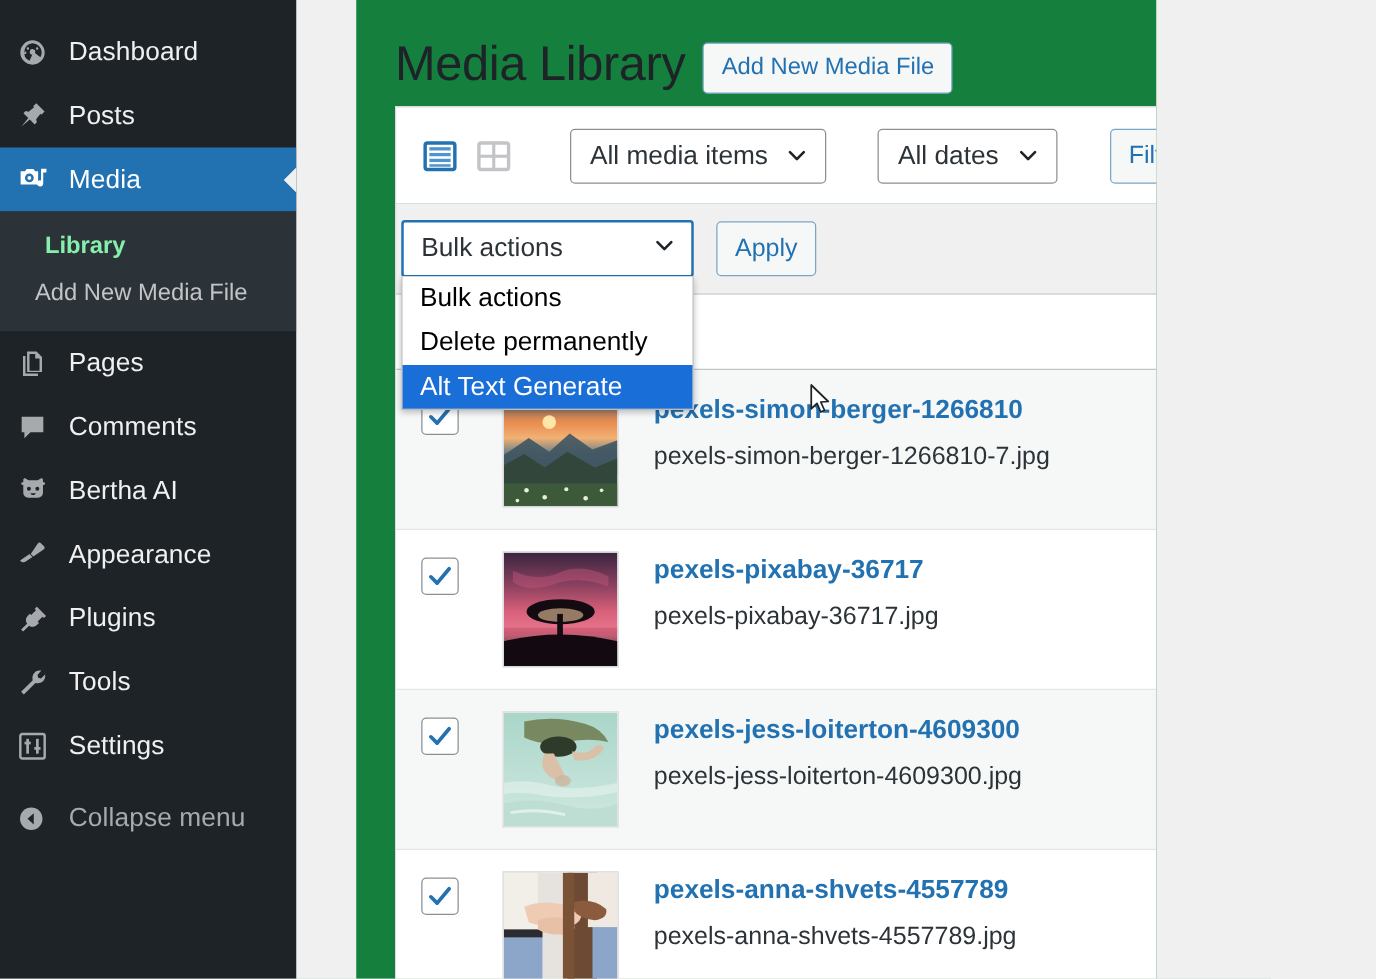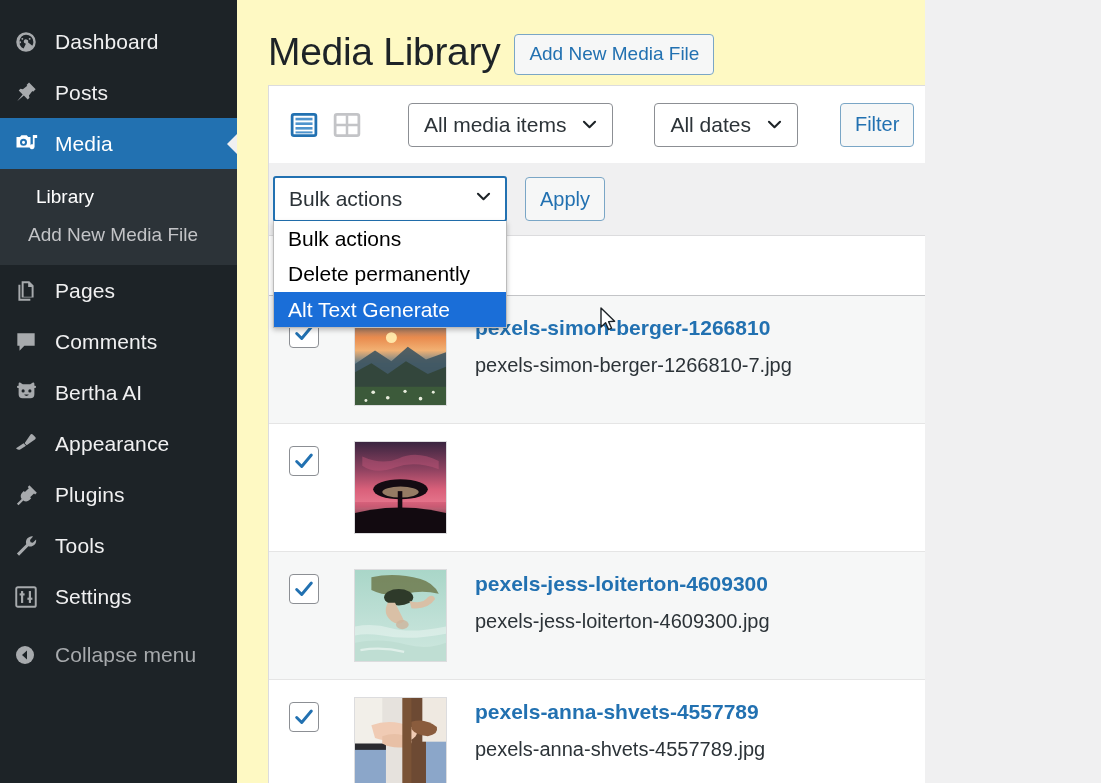--- a/index.html
+++ b/index.html
@@ -74,30 +74,31 @@
     background: #2c3338;
     padding: 9px 0 11px 0;
   }
   .submenu-item {
     padding: 8px 0 8px 28px;
     font-size: 19px;
     color: #c3c4c7;
     cursor: pointer;
     white-space: nowrap;
   }
-  .submenu-item.current { color: #ffffff; font-weight: normal; padding-left: 36px; }
+  .submenu-item.current { color: #86efac; font-weight: bold; padding-left: 36px; }
 
   #collapse-menu { margin-top: 7px; }
 
   
   #main {
     flex: 1 1 auto;
     position: relative;
-    background: #fef9c3;
+    background: #15803d;
     overflow: hidden;
+    margin-left: 48px;
   }
 
   #page-header {
     display: flex;
     align-items: center;
     padding: 20px 0 0 31px;
     height: 85px;
   }
   #page-title {
     font-size: 39px;
@@ -550,20 +551,24 @@
             </defs>
             <rect width="100" height="100" fill="url(#g2)"></rect>
             <path d="M8 16 q22 10 40 2 q20 -9 44 3 L92 30 Q66 20 44 28 Q22 36 8 26Z" fill="#c4577a" opacity=".45"></path>
             <rect x="0" y="66" width="100" height="6" fill="#c94f6c" opacity=".5"></rect>
             <ellipse cx="50" cy="52" rx="30" ry="11" fill="#140b12"></ellipse>
             <ellipse cx="50" cy="55" rx="20" ry="6" fill="#ffd9a8" opacity=".55"></ellipse>
             <rect x="47" y="54" width="5" height="22" fill="#140b12"></rect>
             <path d="M0 78 Q50 66 100 78 L100 100 L0 100Z" fill="#120a10"></path>
           </svg>
         </div>
+        <div class="row-text">
+          <div class="file-title">pexels-pixabay-36717</div>
+          <div class="file-name">pexels-pixabay-36717.jpg</div>
+        </div>
       </div>
 
       <div class="media-row alt">
         <div class="row-check">
           <svg width="22" height="22" viewBox="0 0 24 24" fill="none" stroke="#2271b1" stroke-width="3.2" stroke-linecap="round" stroke-linejoin="round">
             <polyline points="4,12.5 9.5,18 20,5.5"></polyline>
           </svg>
         </div>
         <div class="thumb">
           <svg viewBox="0 0 100 100" preserveAspectRatio="none">

